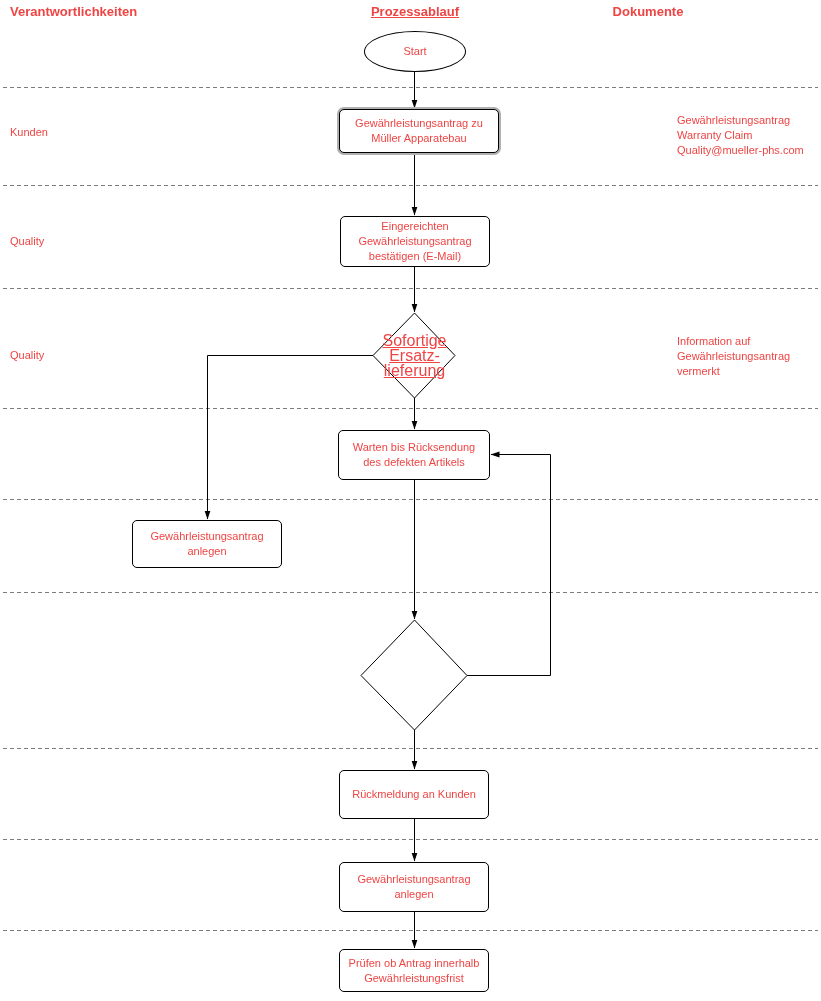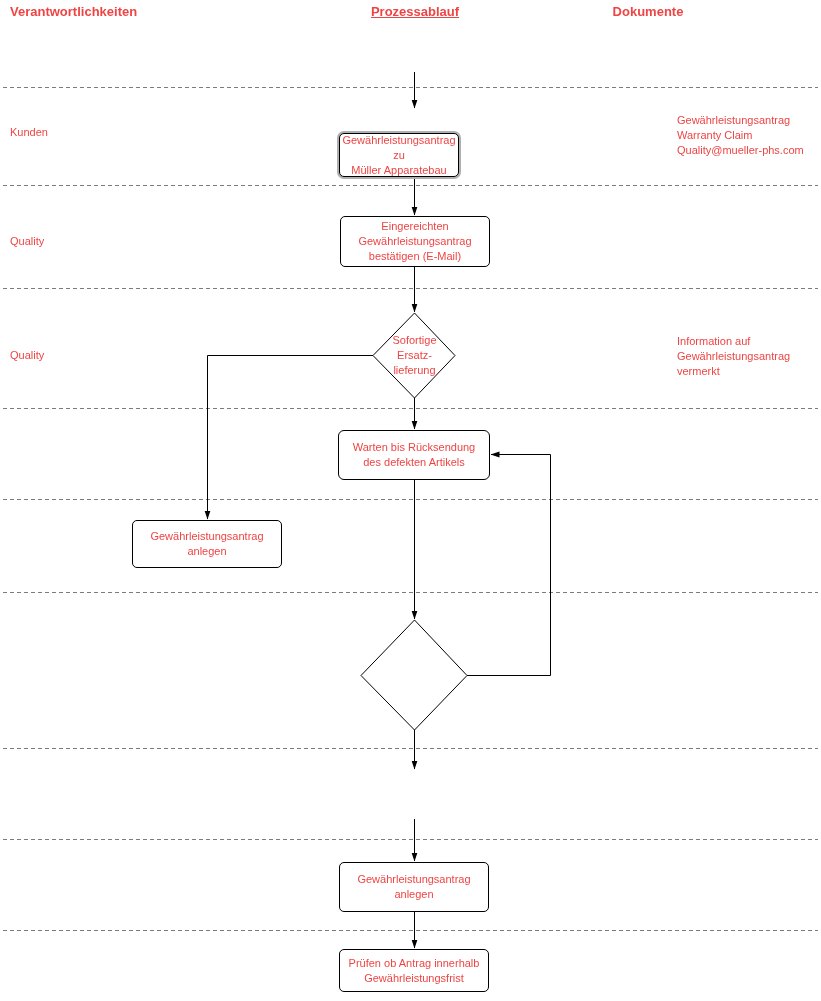--- a/index.html
+++ b/index.html
@@ -43,27 +43,28 @@
     background:#fff;
     box-sizing:border-box;
   }
   .box{border:1px solid #000;border-radius:5px;padding:2px 4px;}
   .ellipse{border:1px solid #000;border-radius:50%;}
   .shadowed{box-shadow:0 0 0 2px #b0b0b0;}
   .dtext{
     position:absolute;
     display:flex;align-items:center;justify-content:center;
     text-align:center;
-    font-size:11px;line-height:15px;
+    font-size:16px;line-height:15px;
     white-space:pre-line;
+    text-decoration:underline;
   }
   #n-start{left:364px;top:31px;width:102px;height:41px;}
-  #n-box1{left:339px;top:109px;width:120px;height:44px;margin-top:24px;}
+  #n-box1{left:339px;top:109px;width:160px;height:44px;}
   #n-box2{left:340px;top:216px;width:150px;height:51px;}
-  #n-wait{left:338px;top:430px;width:152px;height:50px;border-radius:6px;}
+  #n-wait{left:338px;top:430px;width:152px;height:50px;}
   #n-create-left{left:132px;top:520px;width:150px;height:48px;}
   #n-feedback{left:339px;top:770px;width:150px;height:49px;}
   #n-create{left:339px;top:862px;width:150px;height:50px;}
   #n-check{left:339px;top:949px;width:150px;height:43px;}
   #t-d1{left:364px;top:332px;width:101px;height:46px;}
   #t-d2{left:354px;top:652px;width:121px;height:46px;}
 </style>
 </head>
 <body>
 
@@ -115,29 +116,31 @@
   <div class="lane-label" id="lane2">Quality</div>
   <div class="lane-label" id="lane3">Quality</div>
 
   <div class="doc-note" id="doc1">Gewährleistungsantrag
 Warranty Claim
 Quality@mueller-phs.com</div>
   <div class="doc-note" id="doc2">Information auf
 Gewährleistungsantrag
 vermerkt</div>
 
+  <div class="shape ellipse" id="n-start">Start</div>
   <div class="shape box shadowed" id="n-box1">Gewährleistungsantrag zu
 Müller Apparatebau</div>
   <div class="shape box" id="n-box2">Eingereichten
 Gewährleistungsantrag
 bestätigen (E-Mail)</div>
   <div class="shape box" id="n-wait">Warten bis Rücksendung
 des defekten Artikels</div>
   <div class="shape box" id="n-create-left">Gewährleistungsantrag
 anlegen</div>
+  <div class="shape box" id="n-feedback">Rückmeldung an Kunden</div>
   <div class="shape box" id="n-create">Gewährleistungsantrag
 anlegen</div>
   <div class="shape box" id="n-check">Prüfen ob Antrag innerhalb
 Gewährleistungsfrist</div>
 
   <div class="dtext" id="t-d1">Sofortige
 Ersatz-
 lieferung</div>
 
 </div>

